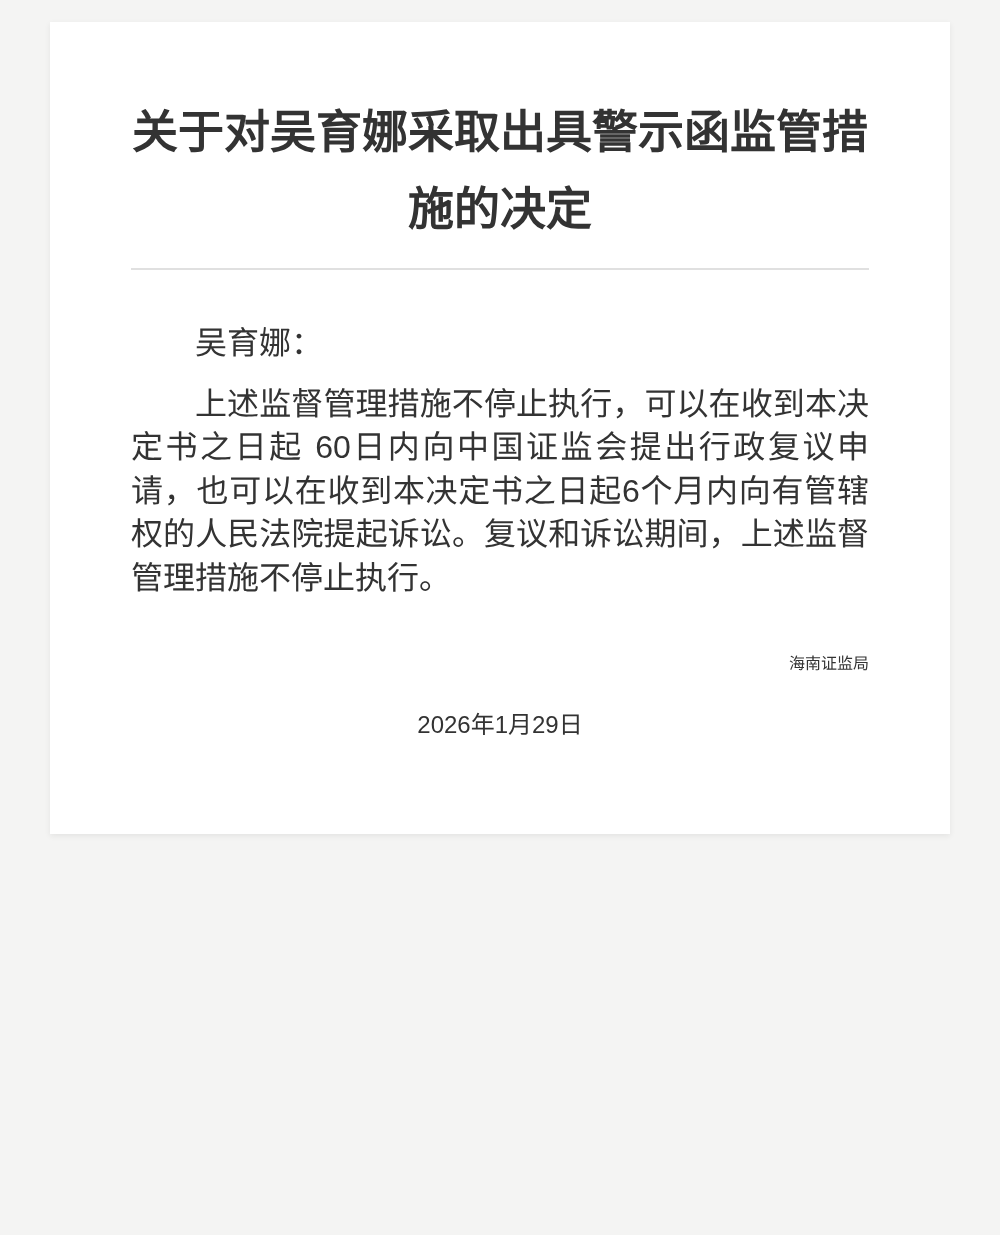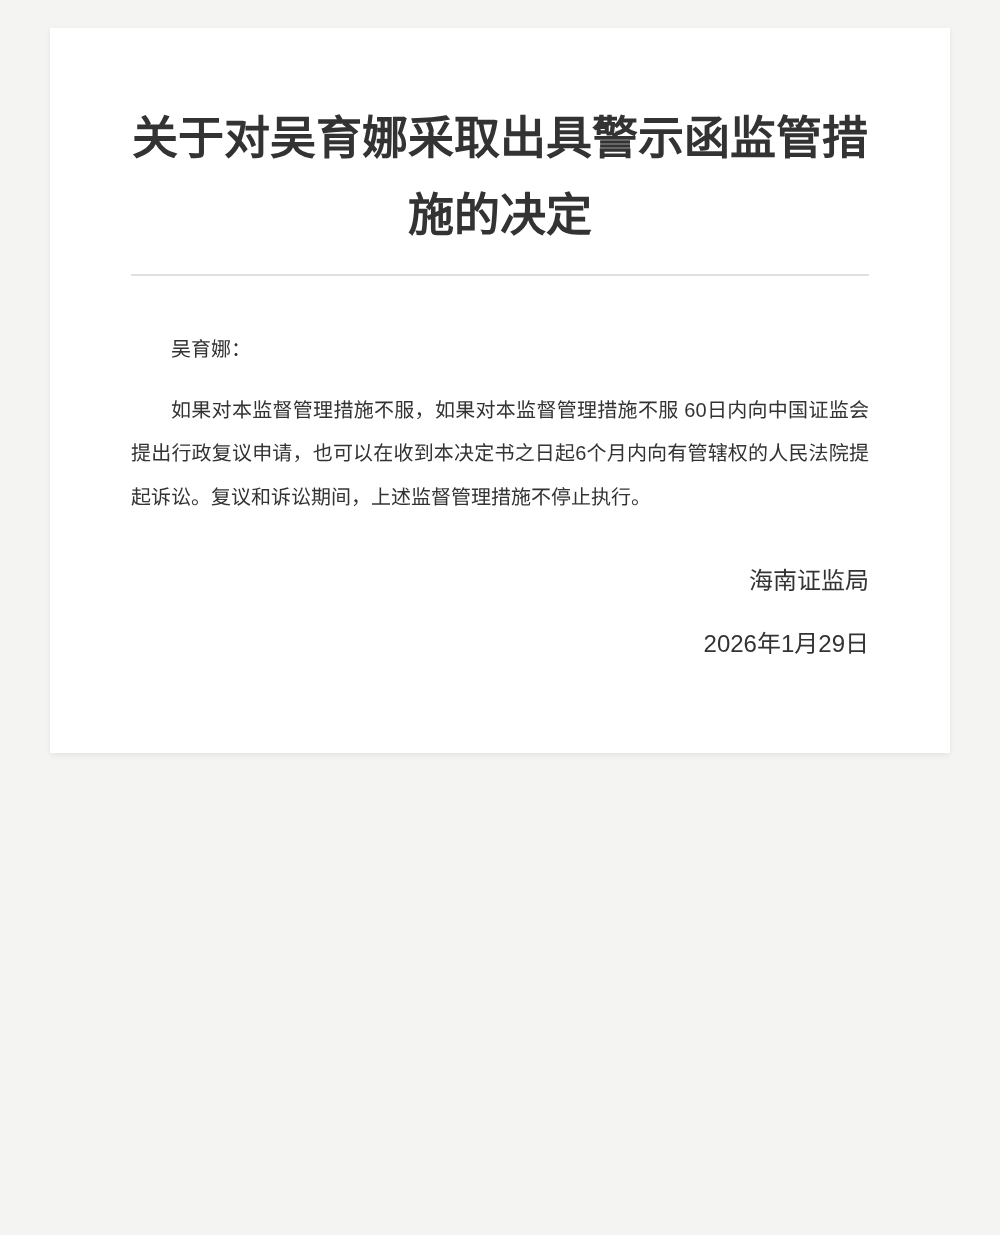--- a/index.html
+++ b/index.html
@@ -15,71 +15,70 @@
   }
   body {
     width: 1000px;
     min-height: 1235px;
     background: var(--page-bg);
     font-family: "Liberation Sans", sans-serif;
     color: var(--text);
   }
   .card {
     width: 900px;
-    margin: 28px auto 42px auto;
+    margin: 22px auto 42px auto;
     background: var(--card-bg);
     padding: 72px 81px 88px 81px;
     box-shadow: 0 2px 6px rgba(0,0,0,0.07);
   }
   .doc-title {
     margin: 0 0 20px 0;
     font-size: 46px;
     font-weight: 700;
     line-height: 77px;
     text-align: center;
     color: var(--text);
     letter-spacing: 0;
   }
   .divider {
     border: none;
     border-top: 2px solid var(--divider);
     margin: 0 0 52px 0;
   }
   .para {
     margin: 17px 0;
-    font-size: 20px;
+    font-size: 32px;
     line-height: 43.5px;
     text-align: justify;
     text-indent: 2em;
     color: var(--text);
   }
   .salutation { text-indent: 2em; }
   .signature {
     margin: 42px 0 0 0;
-    font-size: 24px;
+    font-size: 16px;
     line-height: 43.5px;
     text-align: right;
     text-indent: 0;
     color: var(--text);
-    font-family: Liberation Mono, monospace;
   }
   .doc-date {
     margin: 17px 0 0 0;
     font-size: 24px;
     line-height: 43.5px;
-    text-align: right;
+    text-align: center;
     text-indent: 0;
     color: var(--text);
   }
 </style>
 </head>
 <body>
 
 <div class="page">
   <div class="card">
     <h1 class="doc-title">关于对吴育娜采取出具警示函监管措施的决定</h1>
     <hr class="divider">
     <p class="para salutation">吴育娜：</p>
-    <p class="para">如果对本监督管理措施不服，如果对本监督管理措施不服 60日内向中国证监会提出行政复议申请，也可以在收到本决定书之日起6个月内向有管辖权的人民法院提起诉讼。复议和诉讼期间，上述监督管理措施不停止执行。</p>
+    <p class="para">上述监督管理措施不停止执行，可以在收到本决定书之日起 60日内向中国证监会提出行政复议申请，也可以在收到本决定书之日起6个月内向有管辖权的人民法院提起诉讼。复议和诉讼期间，上述监督管理措施不停止执行。</p>
     <p class="signature">海南证监局</p>
     <p class="doc-date">2026年1月29日</p>
   </div>
 </div>
 
 </body></html>

